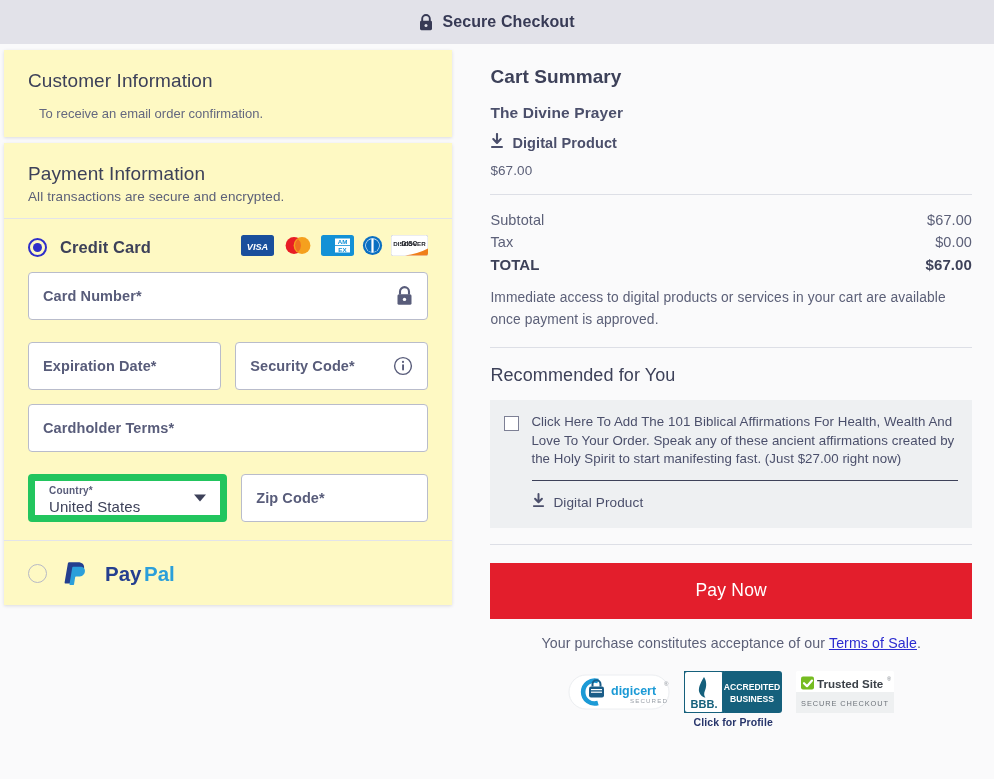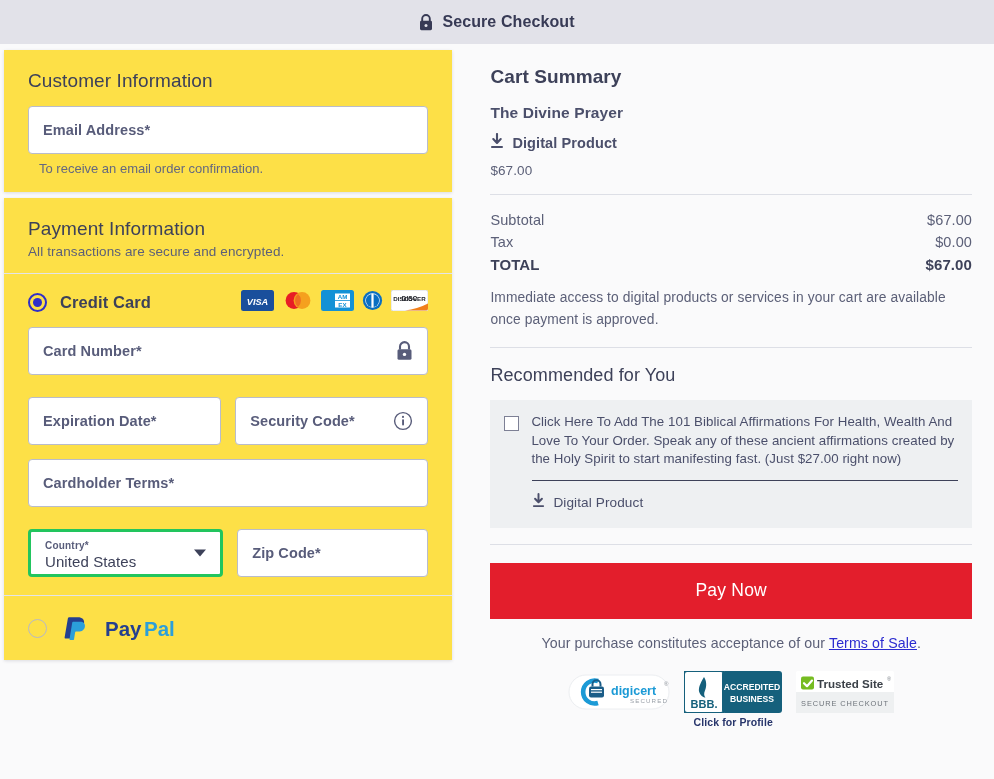--- a/index.html
+++ b/index.html
@@ -28,21 +28,21 @@
     letter-spacing: .1px;
   }
   .lock-glyph { display: block; }
 
   
   .cols { display: flex; align-items: flex-start; }
   .col-left { width: 492px; padding: 0 0 0 4px; }
   .col-right { width: 588px; padding-left: 16px; }
 
   .card {
-    background: #fde047;
+    background: #fef9c3;
     box-shadow: 0 1px 3px rgba(60,64,90,.16);
     margin-top: 6px;
   }
 
   
   .sect-pad { padding: 20px 24px 16px 24px; }
   h2.sect-title {
     font-size: 19px;
     font-weight: normal;
     color: #3d4159;
@@ -105,21 +105,21 @@
     letter-spacing: .1px;
   }
   .card-brands { margin-left: auto; display: flex; align-items: center; gap: 7px; }
 
   .fields-wrap { padding: 0 24px 18px 24px; }
   .row2 { display: flex; gap: 14px; margin-top: 22px; }
   .row2 > * { flex: 1; }
 
   .select-field {
     position: relative;
-    border: 3px solid #22c55e;
+    border: 7px solid #22c55e;
     border-radius: 4px;
     height: 48px;
     padding: 5px 14px 0 14px;
     display: flex;
     flex-direction: column;
     justify-content: center;
     background: #fff;
   }
   .select-field .mini {
     font-size: 10px;
@@ -289,23 +289,20 @@
     <span class="lbl">Secure Checkout</span>
   </div>
 
   <div class="cols">
 
     <div class="col-left">
 
       <div class="card">
         <div class="sect-pad">
           <h2 class="sect-title">Customer Information</h2>
-          <div class="field">
-            <span class="ph">Email Address*</span>
-          </div>
           <div class="helper">To receive an email order confirmation.</div>
         </div>
       </div>
 
       <div class="card">
         <div class="sect-pad" style="padding-bottom:14px;">
           <h2 class="sect-title tight">Payment Information</h2>
           <div class="sub-note">All transactions are secure and encrypted.</div>
         </div>
 

